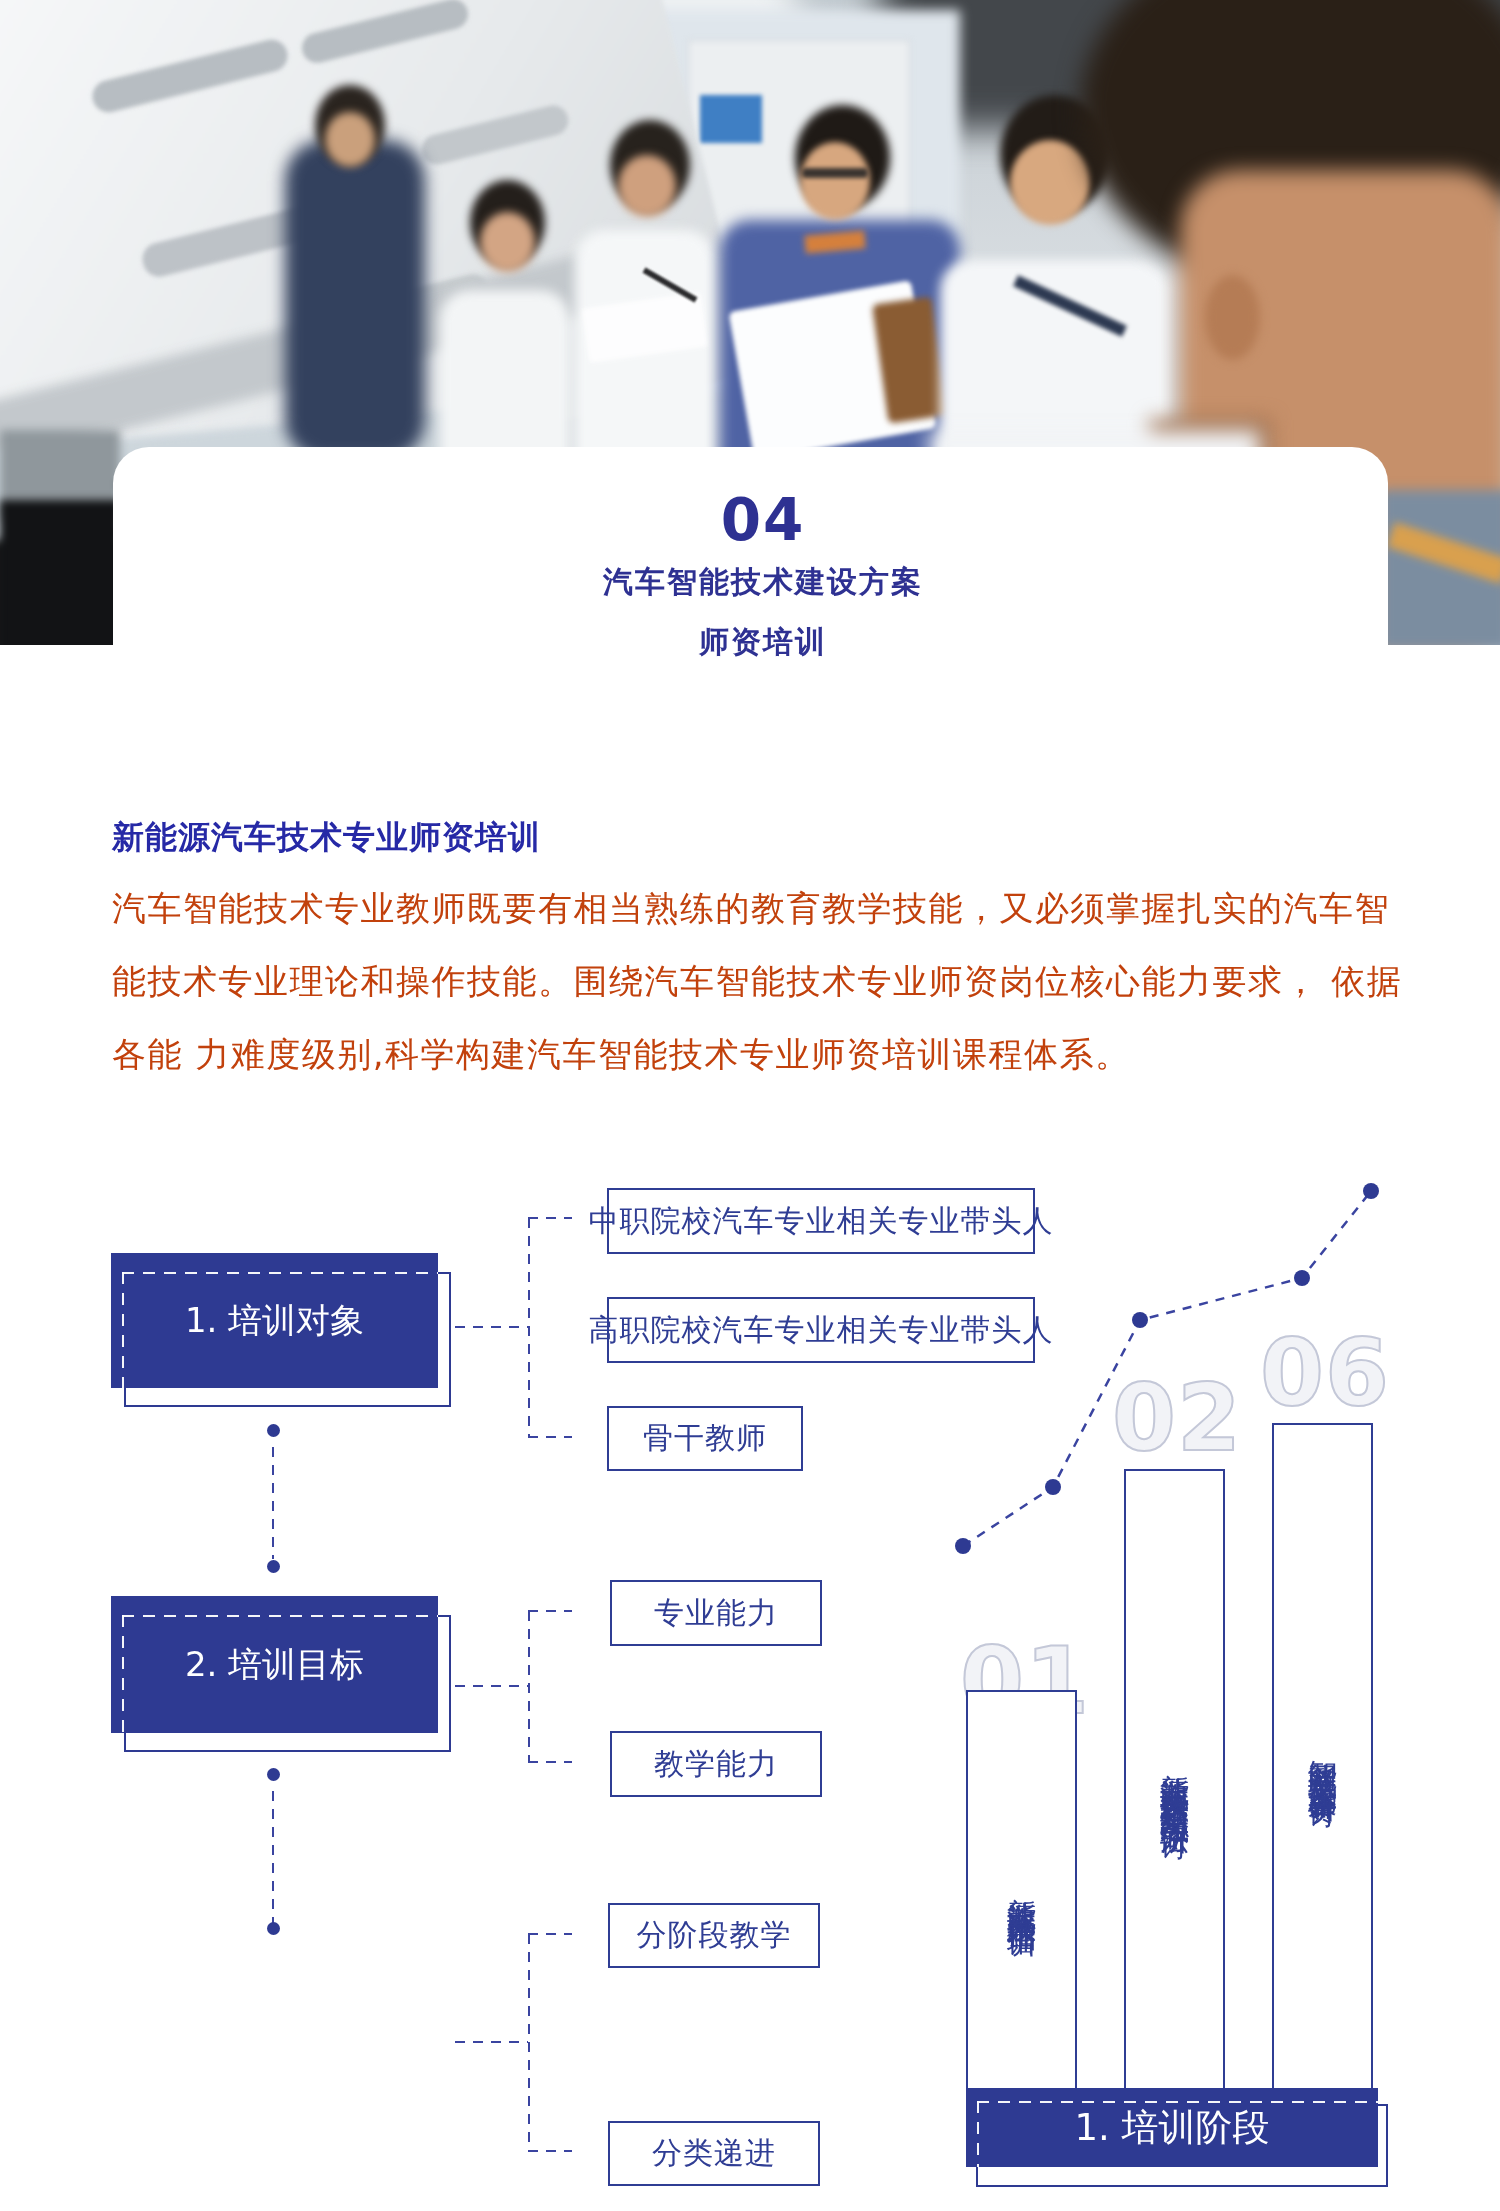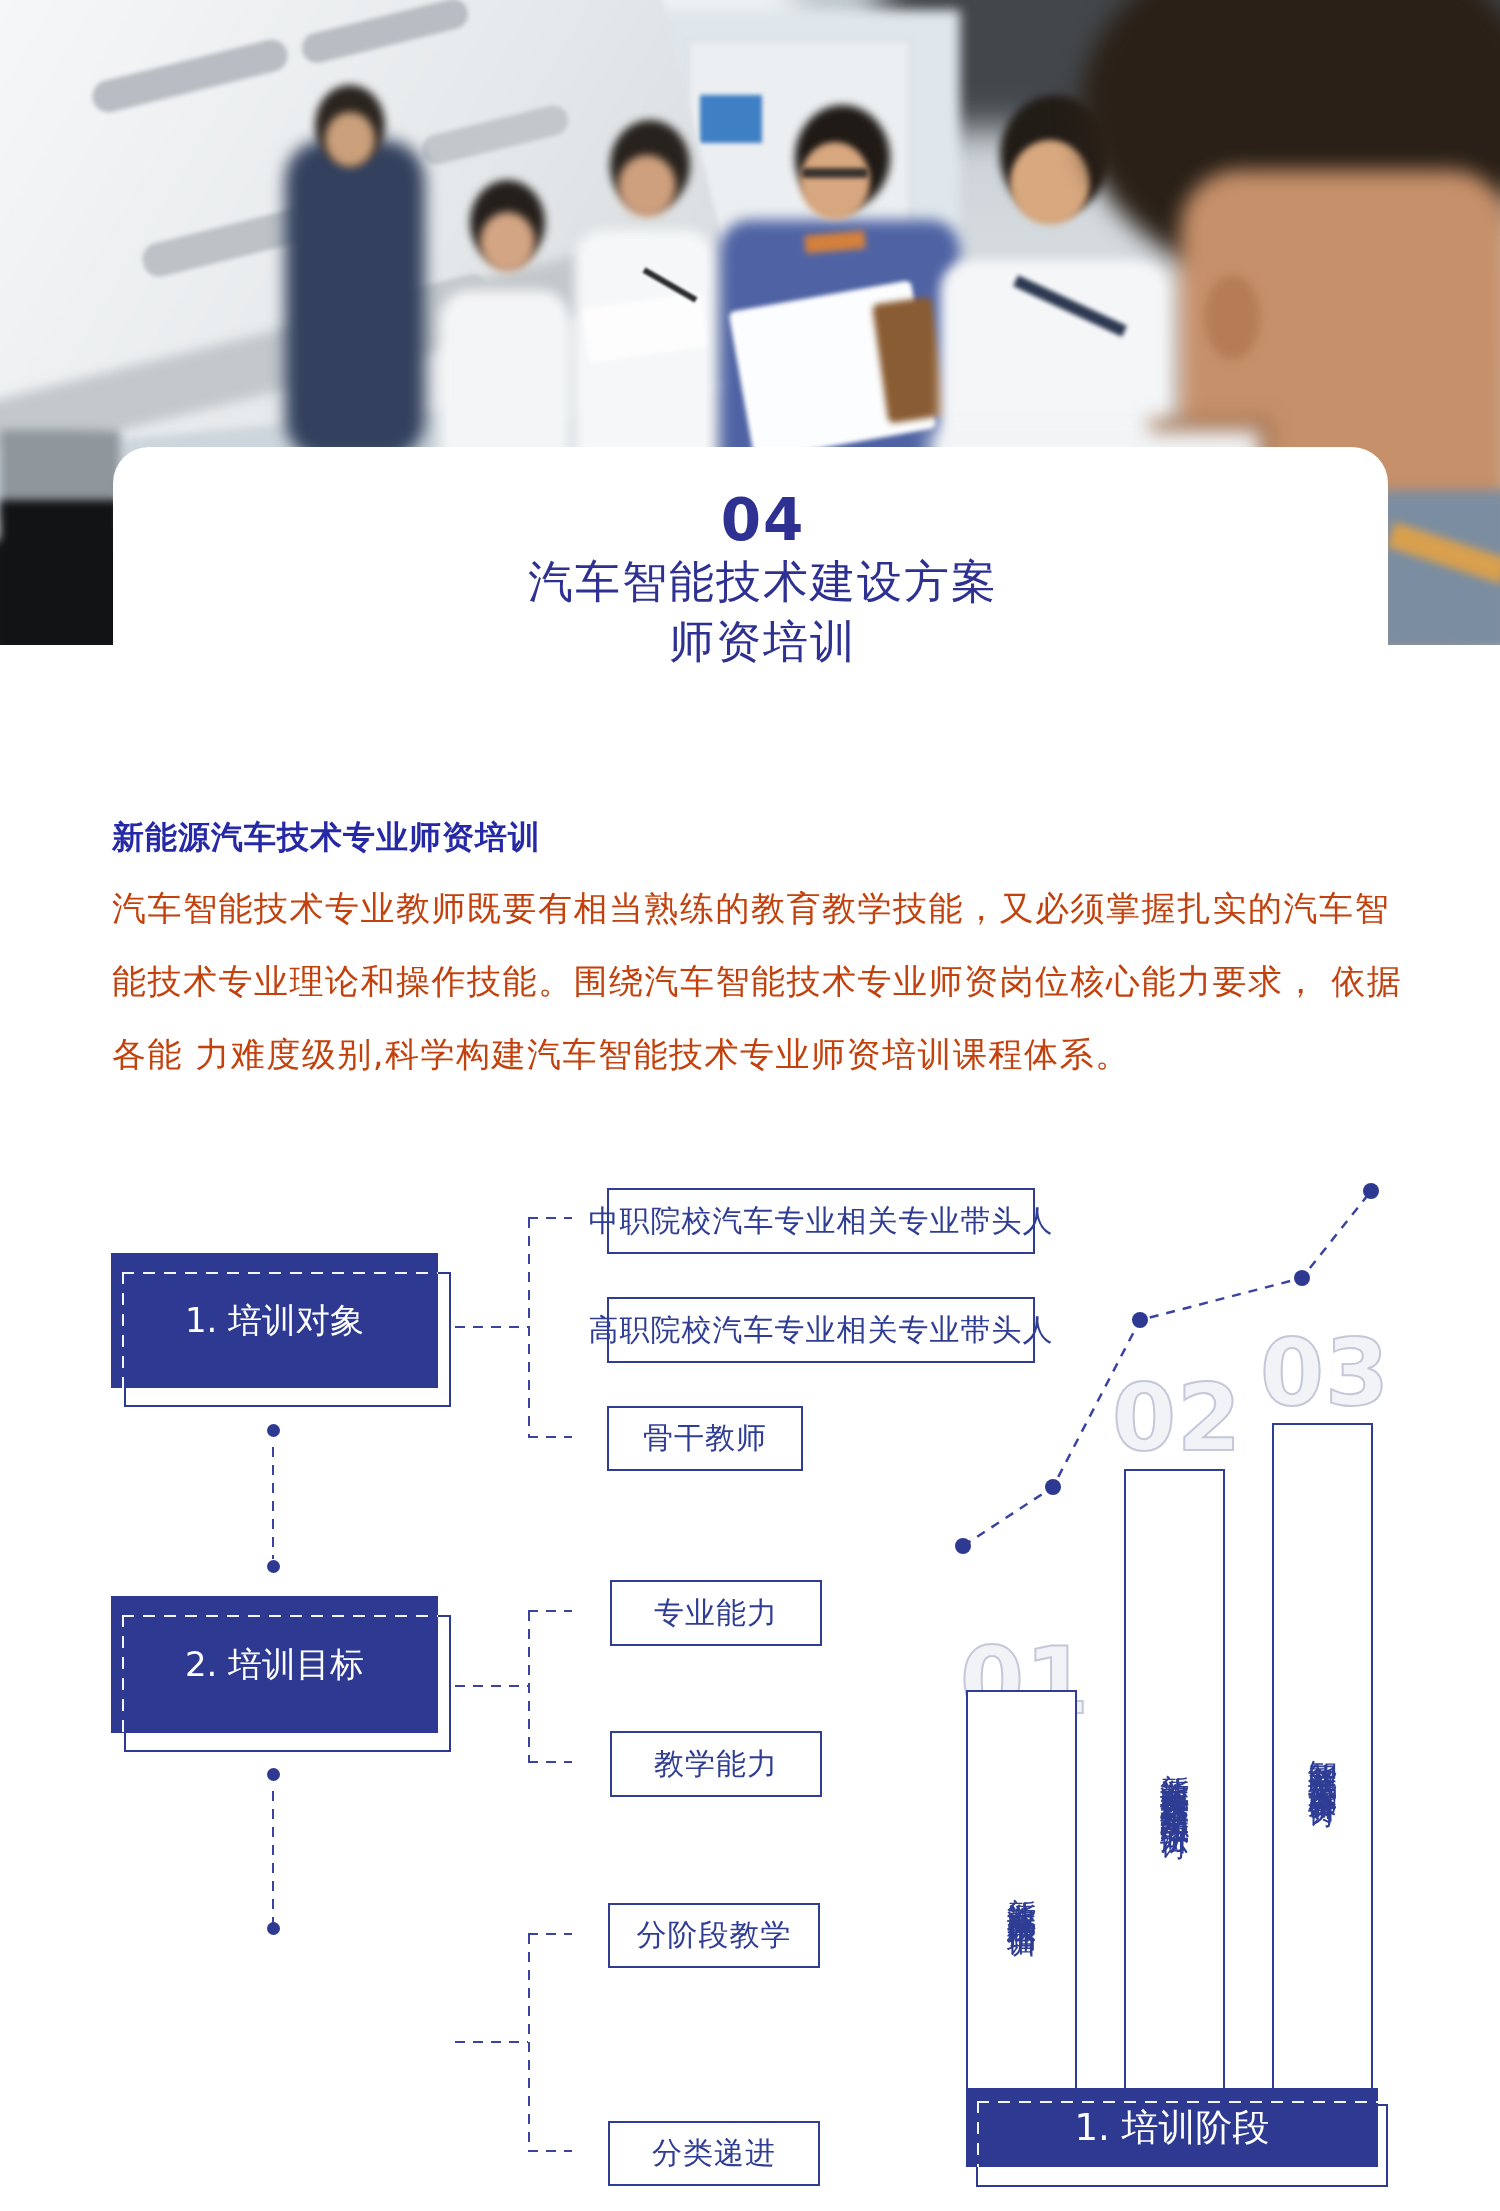--- a/index.html
+++ b/index.html
@@ -12,21 +12,21 @@
   
   #photo{position:absolute;left:0;top:0;width:1500px;height:645px;overflow:hidden;
     background:linear-gradient(180deg,#c2cad0 0%,#d8dde1 45%,#cfd5d9 100%);}
   .ph{position:absolute;}
   
   #card{position:absolute;left:113px;top:447px;width:1275px;height:220px;
     background:#fff;border-radius:36px 36px 0 0;}
   
   .titleblock{position:absolute;left:263px;top:488px;width:1000px;text-align:center;color:#2E3192;}
   .t-num{font-size:58px;font-weight:800;line-height:64px;letter-spacing:2px;}
-  .t-line{font-size:45px;font-weight:400;line-height:60px;letter-spacing:2px;}
+  .t-line{font-size:30px;font-weight:700;line-height:60px;letter-spacing:2px;}
   .intro-h{position:absolute;left:112px;top:816px;font-size:32px;font-weight:700;color:#2629A6;letter-spacing:1px;white-space:nowrap;}
   .intro-p{position:absolute;left:112px;font-size:34px;font-weight:400;color:#c2410c;letter-spacing:1.5px;white-space:nowrap;}
   
   .bluewrap{position:absolute;}
   .ghost{position:absolute;border:2px solid #2E3A92;background:transparent;}
   .bluefill{position:absolute;left:0;top:0;background:#2E3A92;display:flex;align-items:center;justify-content:center;
     color:#fff;font-weight:500;}
   .wdash-h{position:absolute;height:2px;background:repeating-linear-gradient(90deg,rgba(255,255,255,.95) 0 12px,transparent 12px 21px);}
   .wdash-v{position:absolute;width:2px;background:repeating-linear-gradient(180deg,rgba(255,255,255,.95) 0 12px,transparent 12px 21px);}
   .wbox{position:absolute;border:2px solid #2F3D94;background:#fff;color:#2F3D94;
@@ -155,21 +155,21 @@
     <polyline points="963,1546 1053,1487 1140,1320 1302,1278 1371,1191" fill="none" stroke="#3A44A0" stroke-width="2.5" stroke-dasharray="9 8"></polyline>
     <circle cx="963" cy="1546" r="8" fill="#2E3A92"></circle>
     <circle cx="1053" cy="1487" r="8" fill="#2E3A92"></circle>
     <circle cx="1140" cy="1320" r="8" fill="#2E3A92"></circle>
     <circle cx="1302" cy="1278" r="8" fill="#2E3A92"></circle>
     <circle cx="1371" cy="1191" r="8" fill="#2E3A92"></circle>
   </svg>
 
   <div class="outnum" style="left:960px;top:1636px;width:120px;">01</div>
   <div class="outnum" style="left:1112px;top:1373px;width:120px;">02</div>
-  <div class="outnum" style="left:1260px;top:1328px;width:120px;">03</div>
+  <div class="outnum" style="left:1260px;top:1328px;width:120px;">06</div>
 
   <div class="vbar" style="left:966px;top:1690px;width:107px;height:398px;">
     <span>新能源汽车技术基础培训</span>
   </div>
   <div class="vbar" style="left:1124px;top:1469px;width:97px;height:619px;">
     <span>新能源汽车技术课程教学组织与教学方法研讨</span>
   </div>
   <div class="vbar" style="left:1272px;top:1423px;width:97px;height:665px;">
     <span>智能网联汽车技术竞赛备赛研讨</span>
   </div>

